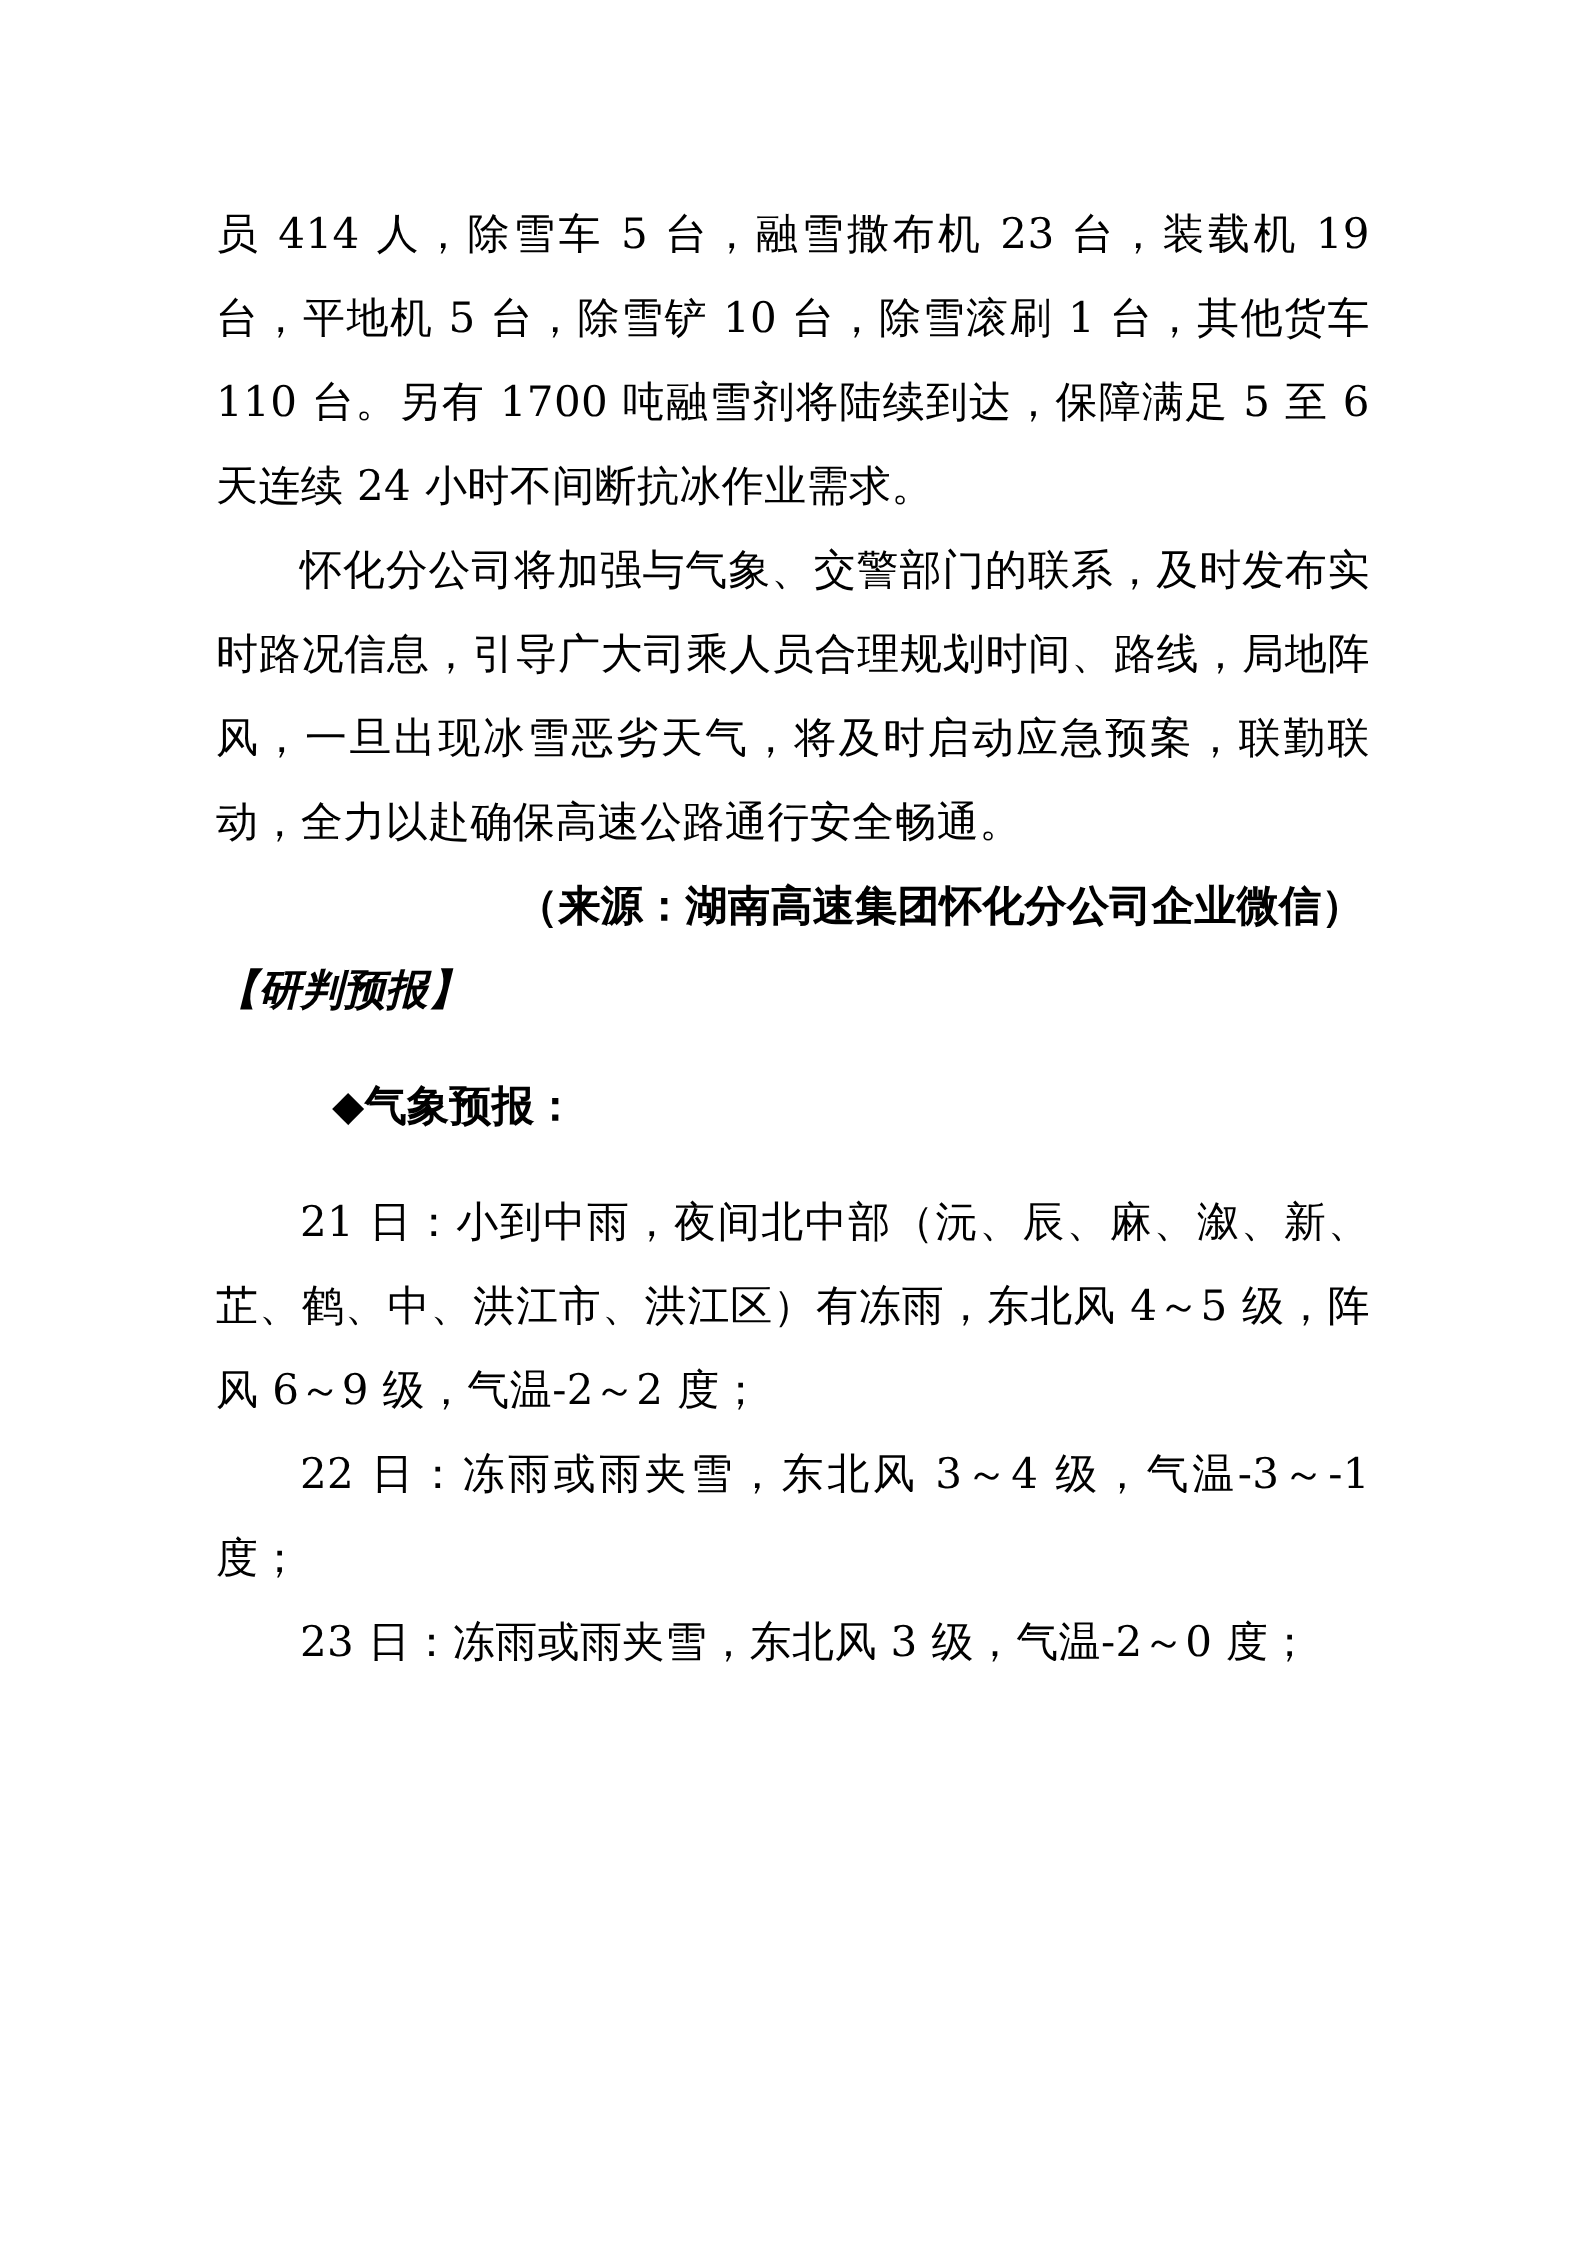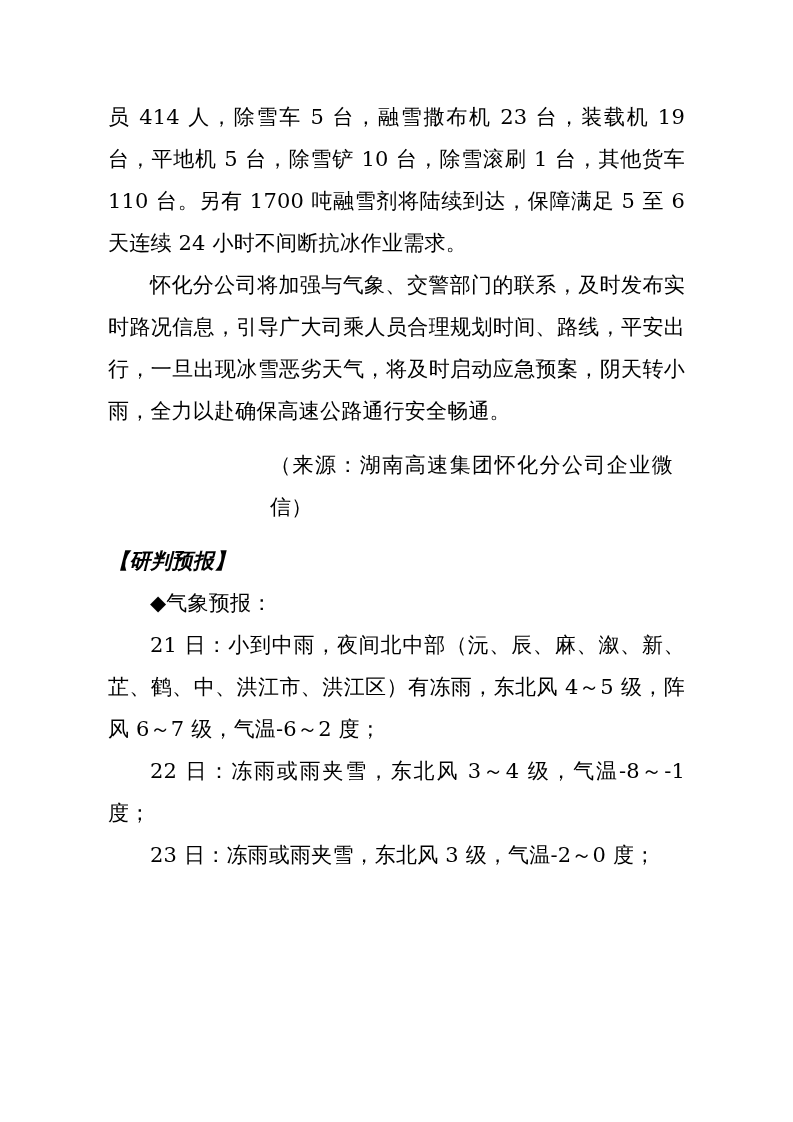--- a/index.html
+++ b/index.html
@@ -30,54 +30,55 @@
   }
   p.para {
     margin: 0;
     text-indent: 2em;
   }
   p.noindent {
     margin: 0;
     text-indent: 0;
   }
   p.right-src {
-    margin: 12px;
+    margin: 0;
     text-indent: 0;
     padding-left: 150px;
+    font-weight: bold;
   }
   .heading-bracket {
     font-weight: bold;
     margin: 0;
     text-indent: 0;
     font-style: italic;
   }
   .heading-sub {
-    font-weight: normal;
-    margin: 0;
+    font-weight: bold;
+    margin: 16px;
     text-indent: 2em;
   }
 </style>
 </head>
 <body>
 
 <div class="page">
   <div class="doc-body">
 
     <p class="noindent">员 414 人，除雪车 5 台，融雪撒布机 23 台，装载机 19 台，平地机 5 台，除雪铲 10 台，除雪滚刷 1 台，其他货车 110 台。另有 1700 吨融雪剂将陆续到达，保障满足 5 至 6 天连续 24 小时不间断抗冰作业需求。</p>
 
-    <p class="para">怀化分公司将加强与气象、交警部门的联系，及时发布实时路况信息，引导广大司乘人员合理规划时间、路线，平安出行，一旦出现冰雪恶劣天气，将及时启动应急预案，阴天转小雨，全力以赴确保高速公路通行安全畅通。</p>
+    <p class="para">怀化分公司将加强与气象、交警部门的联系，及时发布实时路况信息，引导广大司乘人员合理规划时间、路线，局地阵风，一旦出现冰雪恶劣天气，将及时启动应急预案，联勤联动，全力以赴确保高速公路通行安全畅通。</p>
 
     <p class="right-src">（来源：湖南高速集团怀化分公司企业微信）</p>
 
     <p class="heading-bracket">【研判预报】</p>
 
     <p class="heading-sub">◆气象预报：</p>
 
 
 
-    <p class="para">21 日：小到中雨，夜间北中部（沅、辰、麻、溆、新、芷、鹤、中、洪江市、洪江区）有冻雨，东北风 4～5 级，阵风 6～7 级，气温-6～2 度；</p>
+    <p class="para">21 日：小到中雨，夜间北中部（沅、辰、麻、溆、新、芷、鹤、中、洪江市、洪江区）有冻雨，东北风 4～5 级，阵风 6～9 级，气温-2～2 度；</p>
 
-    <p class="para">22 日：冻雨或雨夹雪，东北风 3～4 级，气温-8～-1 度；</p>
+    <p class="para">22 日：冻雨或雨夹雪，东北风 3～4 级，气温-3～-1 度；</p>
 
     <p class="para">23 日：冻雨或雨夹雪，东北风 3 级，气温-2～0 度；</p>
 
   </div>
 </div>
 
 </body></html>

